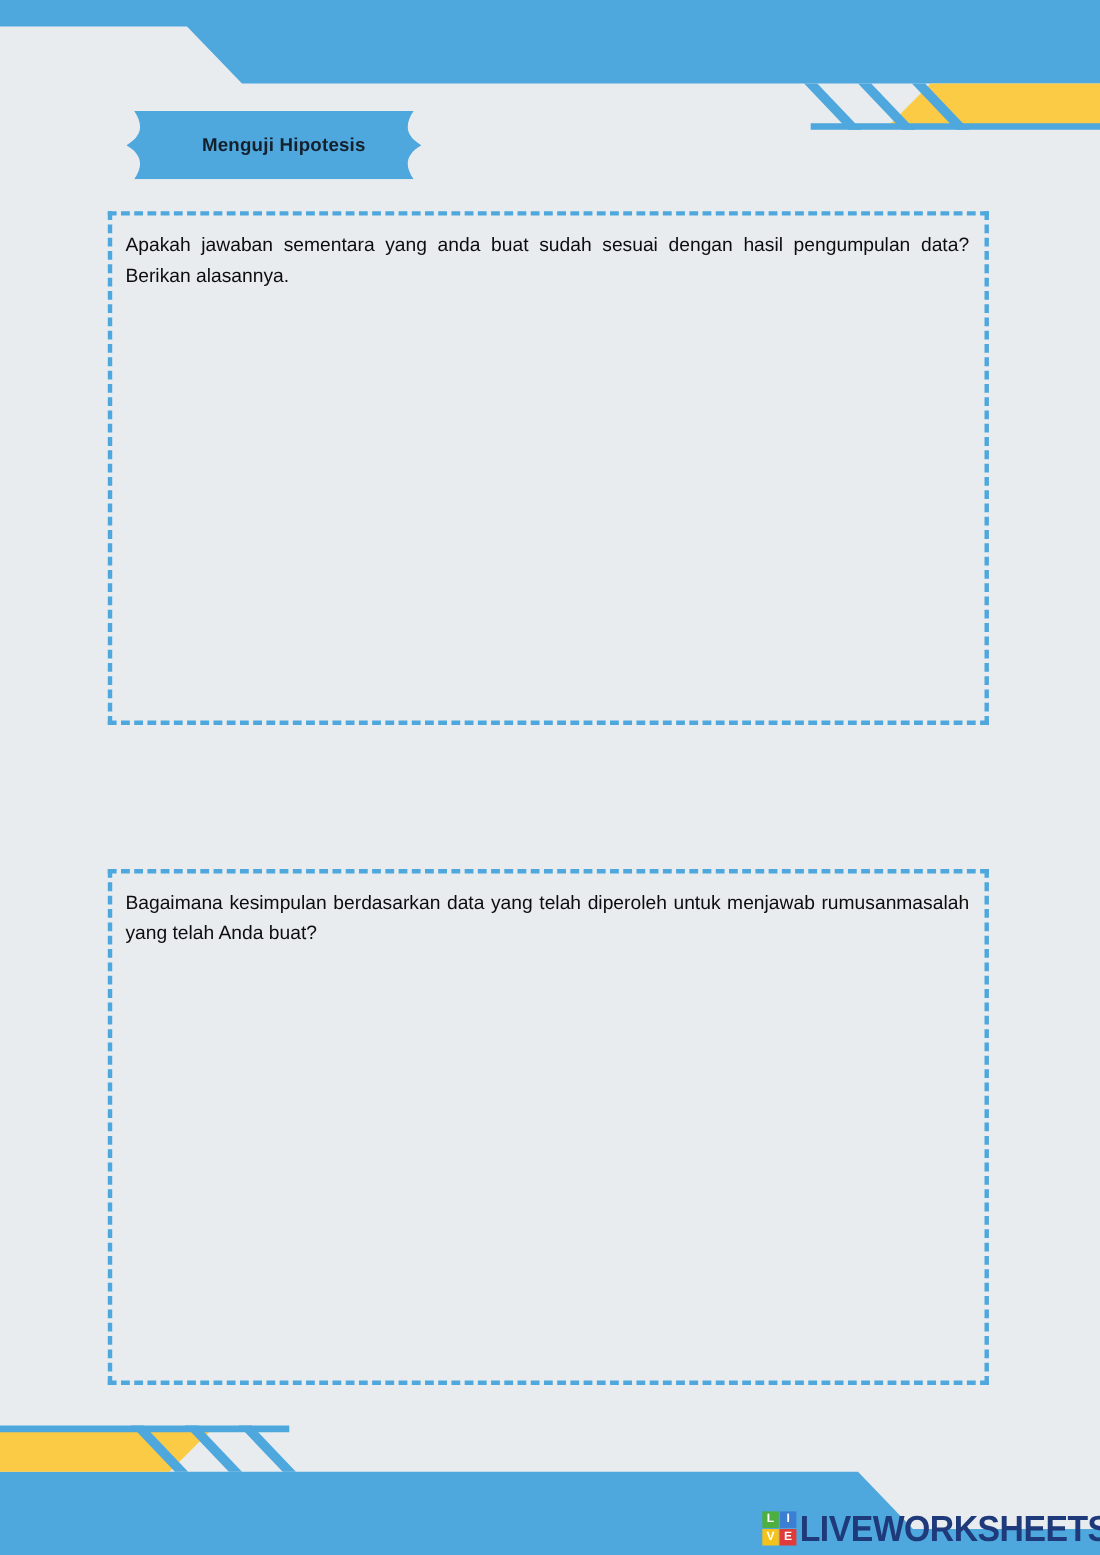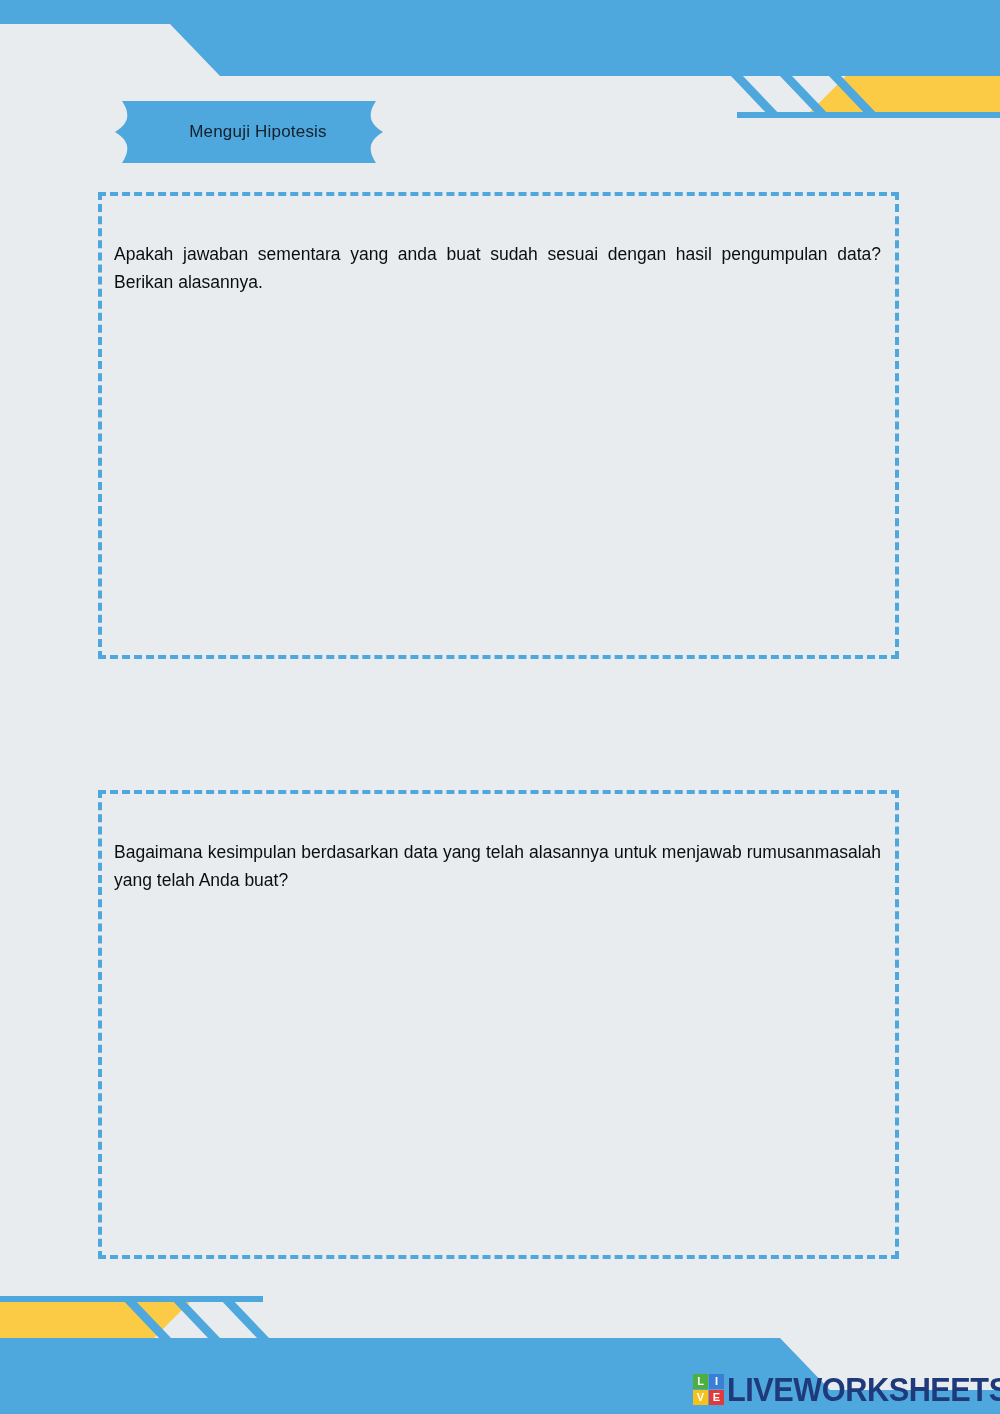--- a/index.html
+++ b/index.html
@@ -40,20 +40,21 @@
     top: 0;
     width: 1000px;
     height: 1414px;
   }
 
   
   .badge {
     position: absolute;
     width: 298px;
     height: 62px;
+    font-weight: bold;
   }
   .badge-svg {
     position: absolute;
     inset: 0;
     width: 298px;
     height: 62px;
     display: block;
   }
   .badge-label {
     position: absolute;
@@ -90,21 +91,20 @@
     width: 801px;
     height: 469px;
   }
 
   .prompt {
     font-size: 17.5px;
     line-height: 1.62;
     color: #0d0d0d;
     text-align: justify;
     text-justify: inter-word;
-    margin-top: 32px;
   }
 
   .answer-area {
     width: 100%;
     height: 380px;
     border: none;
     outline: none;
     background: transparent;
     resize: none;
     font-family: "Liberation Sans", sans-serif;
@@ -195,21 +195,21 @@
       <div class="badge-label">Menguji Hipotesis</div>
     </div>
 
     <div class="answer-box" id="box-hipotesis">
       <div class="prompt">Apakah jawaban sementara yang anda buat sudah sesuai dengan hasil pengumpulan data? Berikan alasannya.</div>
       <textarea class="answer-area" placeholder="" style=""></textarea>
     </div>
 
 
     <div class="answer-box" id="box-menyimpulkan">
-      <div class="prompt">Bagaimana kesimpulan berdasarkan data yang telah alasannya untuk menjawab rumusanmasalah yang telah Anda buat?</div>
+      <div class="prompt">Bagaimana kesimpulan berdasarkan data yang telah diperoleh untuk menjawab rumusanmasalah yang telah Anda buat?</div>
       <textarea class="answer-area" placeholder="" style=""></textarea>
     </div>
 
     <div class="logo">
       <div class="logo-tiles">
         <div class="logo-tile t-l">L</div>
         <div class="logo-tile t-i">I</div>
         <div class="logo-tile t-v">V</div>
         <div class="logo-tile t-e">E</div>
       </div>

